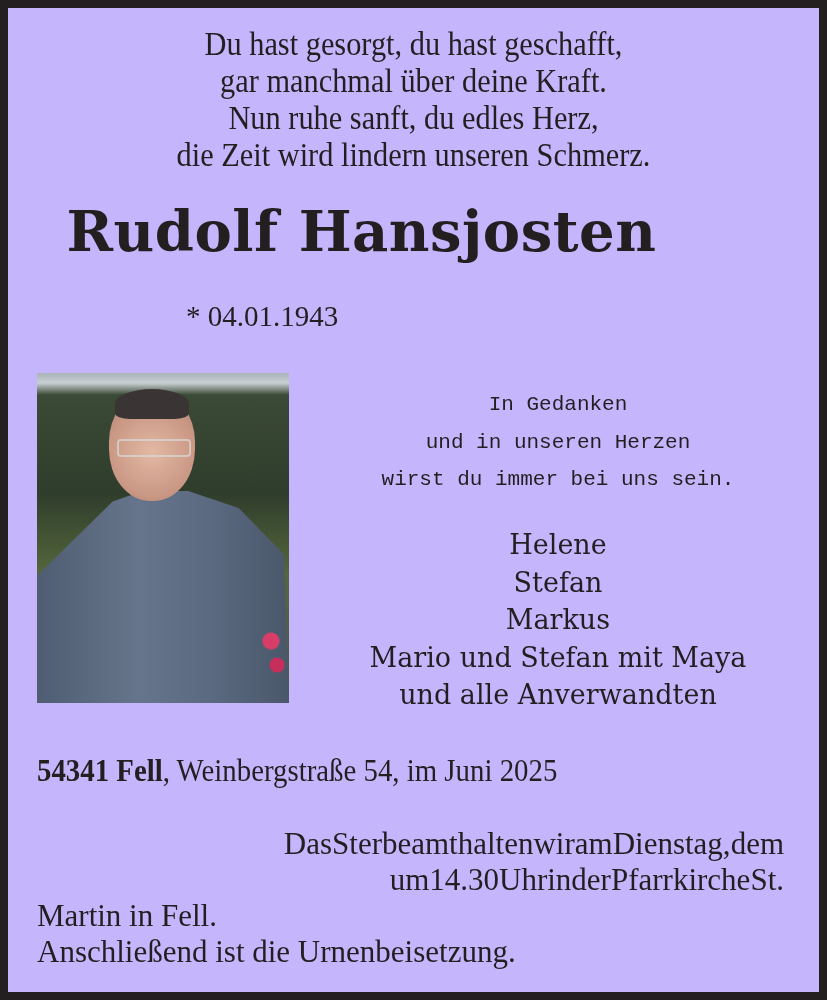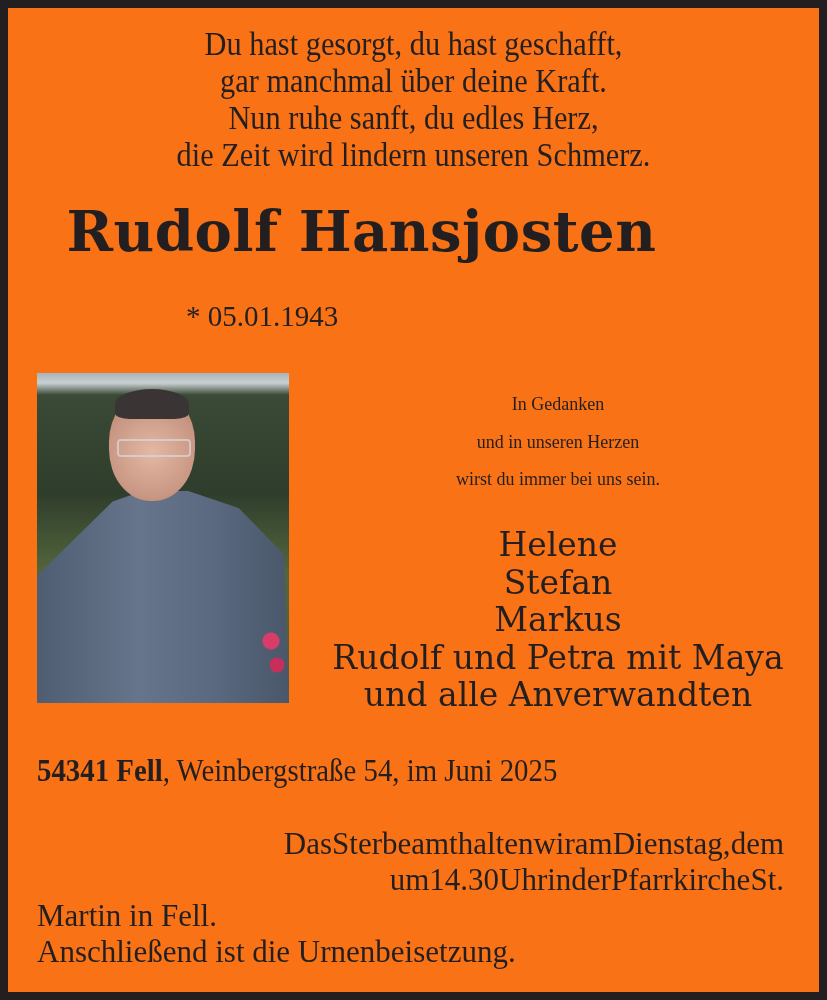--- a/index.html
+++ b/index.html
@@ -1,19 +1,19 @@
 <!DOCTYPE html>
 <html><head>
 <meta charset="utf-8">
 <style>
   html, body { margin: 0; padding: 0; }
   body { width: 827px; height: 1000px; background: #231f20; position: relative; overflow: hidden; }
   .card {
     position: absolute; left: 8px; top: 8px; width: 811px; height: 984px;
-    background: #f97316; color: #231f20;
+    background: #c4b5fd; color: #231f20;
     font-family: "DejaVu Serif", "Liberation Serif", serif;
   }
   .poem {
     position: absolute; left: 0; top: 18px; width: 811px; text-align: center;
     font-family: "Liberation Serif", serif; font-size: 33px; line-height: 37px;
     transform: scaleX(0.92); transform-origin: center top;
   }
   .poem div { white-space: nowrap; }
   .name {
     position: absolute; left: 0; top: 190px; width: 707px; text-align: center;
@@ -44,25 +44,25 @@
     position: absolute; left: 80px; top: 66px; width: 70px; height: 14px;
     border: 2px solid #d8d8d8; border-radius: 4px; opacity: 0.7;
   }
   .photo .flowers {
     position: absolute; right: 0; top: 250px; width: 30px; height: 60px;
     background: radial-gradient(circle at 40% 30%, #d83d6a 0 8px, transparent 9px),
                 radial-gradient(circle at 60% 70%, #c62f5c 0 7px, transparent 8px);
   }
   .remember {
     position: absolute; left: 320px; top: 378px; width: 460px; text-align: center;
-    font-family: Liberation Serif, serif; font-size: 18px; line-height: 37.5px; white-space: nowrap;
+    font-family: Liberation Mono, monospace; font-size: 21px; line-height: 37.5px; white-space: nowrap;
   }
   .family {
     position: absolute; left: 320px; top: 518px; width: 460px; text-align: center;
-    font-family: "DejaVu Serif", serif; font-size: 33px; line-height: 37.5px; white-space: nowrap;
+    font-family: "DejaVu Serif", serif; font-size: 27px; line-height: 37.5px; white-space: nowrap;
   }
   .address {
     position: absolute; left: 29px; top: 745px; font-family: "Liberation Serif", serif; font-size: 31px;
     white-space: nowrap; transform: scaleX(0.93); transform-origin: left top;
   }
   .address b { font-weight: bold; }
   .service {
     position: absolute; left: 29px; top: 818px; width: 747px;
     font-family: "Liberation Serif", serif; font-size: 31px; line-height: 36px;
   }
@@ -78,42 +78,42 @@
     <div>Du hast gesorgt, du hast geschafft,</div>
     <div>gar manchmal über deine Kraft.</div>
     <div>Nun ruhe sanft, du edles Herz,</div>
     <div>die Zeit wird lindern unseren Schmerz.</div>
   </div>
 
   <div class="name">Rudolf Hansjosten</div>
 
   <div class="dates birth">
     <span>*</span>
-    <span>05.01.1943</span>
+    <span>04.01.1943</span>
   </div>
 
   <div class="photo">
     <div class="shirt"></div>
     <div class="head"></div>
     <div class="hair"></div>
     <div class="glasses"></div>
     <div class="flowers"></div>
   </div>
 
   <div class="remember">
     <div>In Gedanken</div>
     <div>und in unseren Herzen</div>
     <div>wirst du immer bei uns sein.</div>
   </div>
 
   <div class="family">
     <div>Helene</div>
     <div>Stefan</div>
     <div>Markus</div>
-    <div>Rudolf und Petra mit Maya</div>
+    <div>Mario und Stefan mit Maya</div>
     <div>und alle Anverwandten</div>
   </div>
 
   <div class="address">
     <b>54341 Fell</b><span>, Weinbergstraße 54, im Juni 2025</span>
   </div>
 
   <div class="service">
     <div class="just">
       <span>Das</span>

